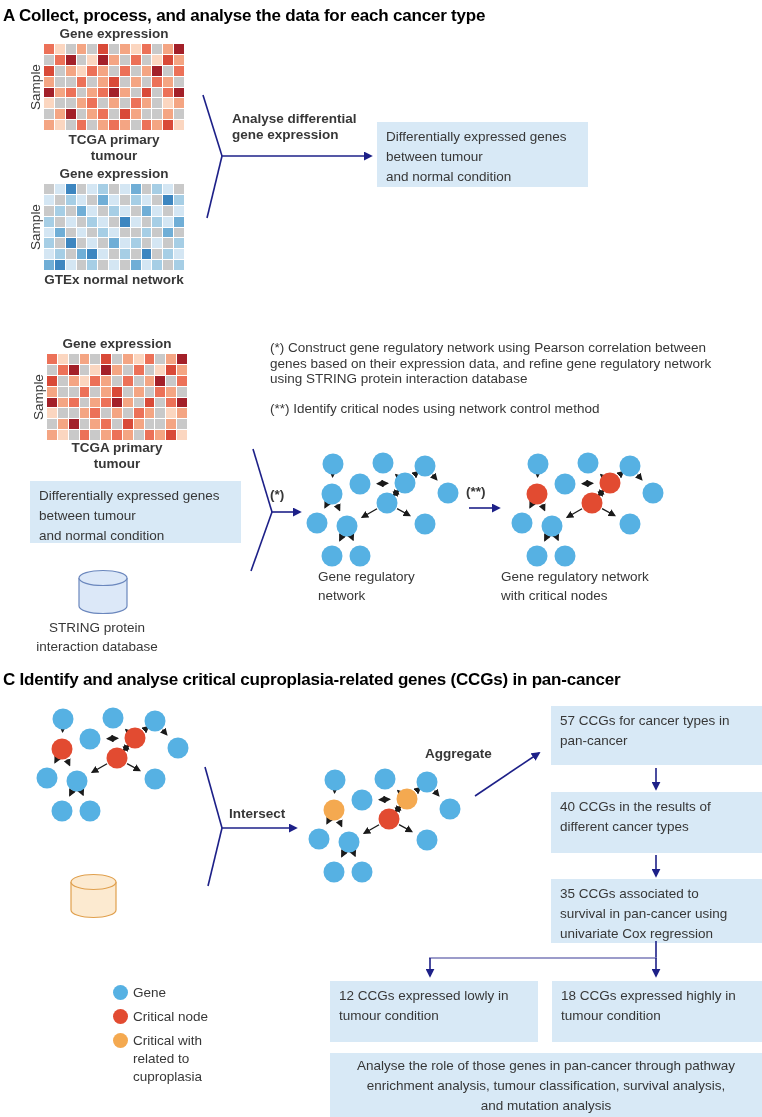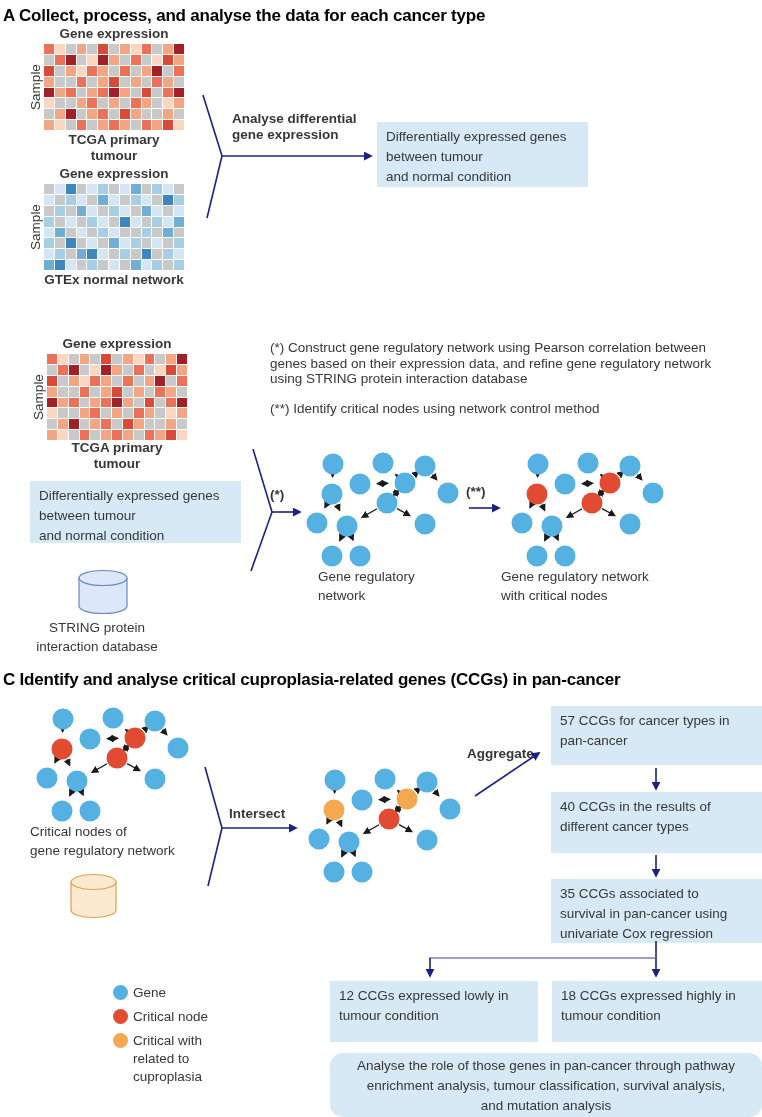--- a/index.html
+++ b/index.html
@@ -6,21 +6,21 @@
   .page{position:relative;width:762px;height:1117px;background:#fff;overflow:hidden;
         font-family:"Liberation Sans",sans-serif;color:#373737;}
   .abs{position:absolute;}
   .title{font-size:17px;font-weight:bold;color:#000;letter-spacing:-0.2px;white-space:pre-line;}
   .txt{font-size:13.5px;line-height:16px;white-space:pre-line;font-weight:bold;}
   .cap{font-size:13.5px;line-height:19px;white-space:pre-line;}
   .note{font-size:13.5px;line-height:15.6px;white-space:pre-line;}
   .ctr{text-align:center;}
   .box{position:absolute;background:#d8e9f6;box-sizing:border-box;padding:5px 9px;
        font-size:13.5px;line-height:20px;white-space:pre-line;color:#373737;}
-  .box.ctr{padding:3px 20px;text-align:center;border-radius:13px;}
+  .box.ctr{padding:3px 20px;text-align:center;}
   .heatmap{position:absolute;display:grid;gap:1px;}
   .heatmap i{display:block;}
   .vlabel{position:absolute;width:60px;height:14px;text-align:center;font-size:13.5px;
           transform:rotate(-90deg);}
   .dot{position:absolute;width:15px;height:15px;border-radius:50%;}
   svg{position:absolute;overflow:visible;}
   #overlay{left:0;top:0;pointer-events:none;}
 </style>
 </head>
 <body>
@@ -478,30 +478,28 @@
       <circle cx="95" cy="37" r="10.5" fill="#e24b31"></circle>
       <circle cx="138" cy="47" r="10.5" fill="#56b1e3"></circle>
       <circle cx="22" cy="48" r="10.5" fill="#e24b31"></circle>
       <circle cx="77" cy="57" r="10.5" fill="#e24b31"></circle>
       <circle cx="7" cy="77" r="10.5" fill="#56b1e3"></circle>
       <circle cx="37" cy="80" r="10.5" fill="#56b1e3"></circle>
       <circle cx="115" cy="78" r="10.5" fill="#56b1e3"></circle>
       <circle cx="22" cy="110" r="10.5" fill="#56b1e3"></circle>
       <circle cx="50" cy="110" r="10.5" fill="#56b1e3"></circle>
     </svg>
-  <div class="abs cap" style="left:30px;top:822px;width:190px;">Critical nodes of
-gene regulatory network</div>
 
   <svg style="left:70px;top:874px;" width="47" height="46">
     <path d="M1,8 L1,36 A22.5,7.5 0 0 0 46,36 L46,8" fill="#fcead0" stroke="#e0a04e" stroke-width="1.2"></path>
     <ellipse cx="23.5" cy="8" rx="22.5" ry="7.5" fill="#fcead0" stroke="#e0a04e" stroke-width="1.2"></ellipse>
   </svg>
 
   <div class="abs txt" style="left:229px;top:806px;width:80px;">Intersect</div>
-  <div class="abs txt" style="left:425px;top:746px;width:80px;margin-left:42px;">Aggregate</div>
+  <div class="abs txt" style="left:425px;top:746px;width:80px;">Aggregate</div>
 
   <svg style="left:297px;top:747px;" width="180" height="150" viewBox="-15 -15 180 150">
       <line x1="22.616879452324657" y1="29.493616430260275" x2="22.583009529071173" y2="30.5097141278648" stroke="#1a1a1a" stroke-width="1.3" marker-end="url(#ah-black)"></line>
       <line x1="16.716636432951685" y1="58.21450289629341" x2="15.039901080290916" y2="61.4561912447709" stroke="#1a1a1a" stroke-width="1.3" marker-end="url(#ah-black)"></line>
       <line x1="26.880989576653278" y1="58.41277776352699" x2="29.572407165962407" y2="64.1544686207198" stroke="#1a1a1a" stroke-width="1.3" marker-end="url(#ah-black)"></line>
       <line x1="31.857043651750484" y1="90.28591269649903" x2="29.826237921249263" y2="94.34752415750148" stroke="#1a1a1a" stroke-width="1.3" marker-end="url(#ah-black)"></line>
       <line x1="41.57248553279445" y1="90.55188969106413" x2="43.041869841399745" y2="93.94277655707633" stroke="#1a1a1a" stroke-width="1.3" marker-end="url(#ah-black)"></line>
       <line x1="106.23769784576622" y1="27.447956831098715" x2="108.33393806079054" y2="25.666152648328044" stroke="#1a1a1a" stroke-width="1.3" marker-end="url(#ah-black)"></line>
       <line x1="122.45736423939759" y1="28.754297150597182" x2="126.65183702700365" y2="33.678243466482556" stroke="#1a1a1a" stroke-width="1.3" marker-end="url(#ah-black)"></line>
       <line x1="86.49068915594664" y1="29.264262869042405" x2="85.94895128442901" y2="28.77177389493547" stroke="#1a1a1a" stroke-width="1.3" marker-end="url(#ah-black)"></line>

